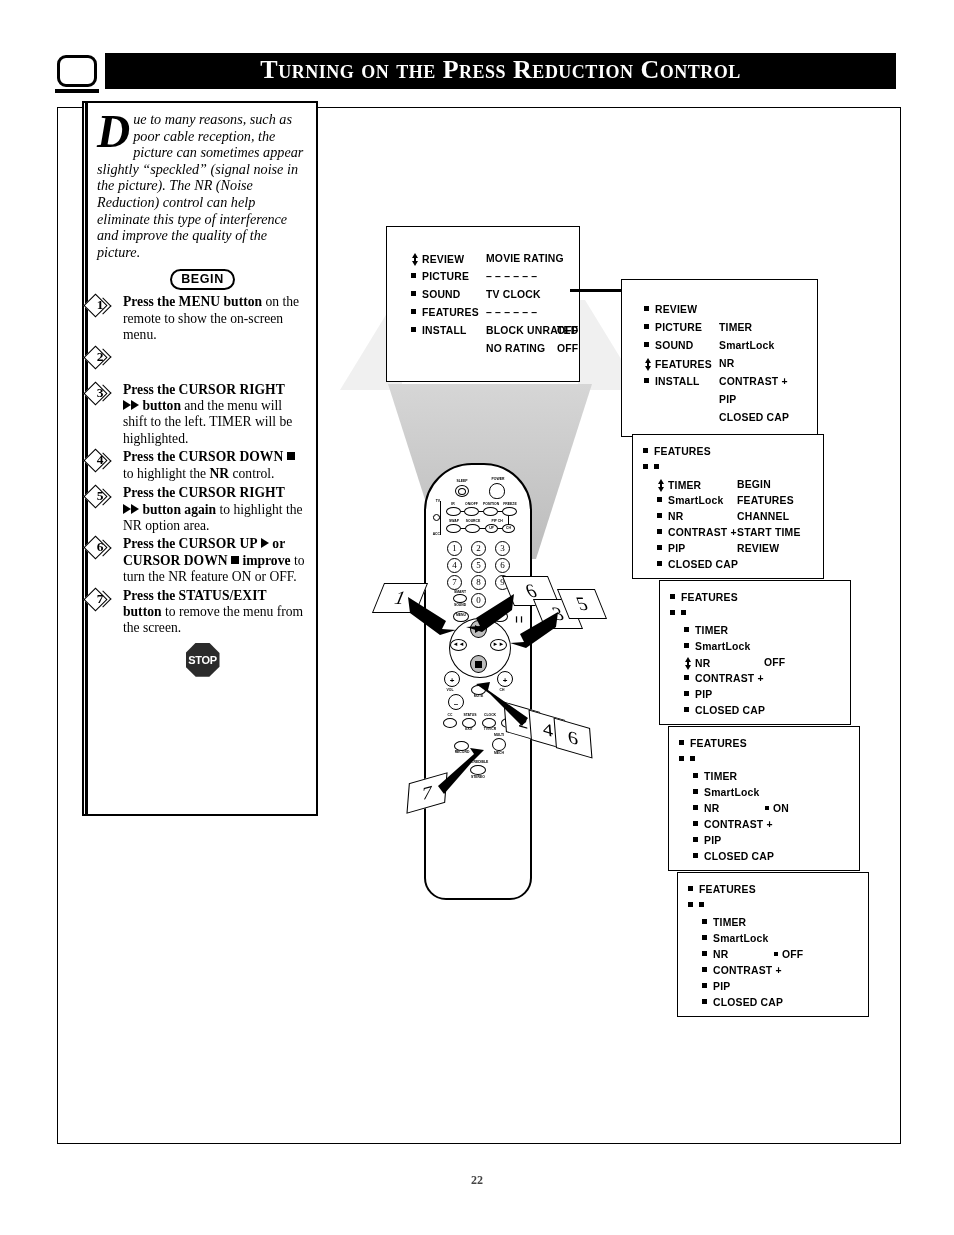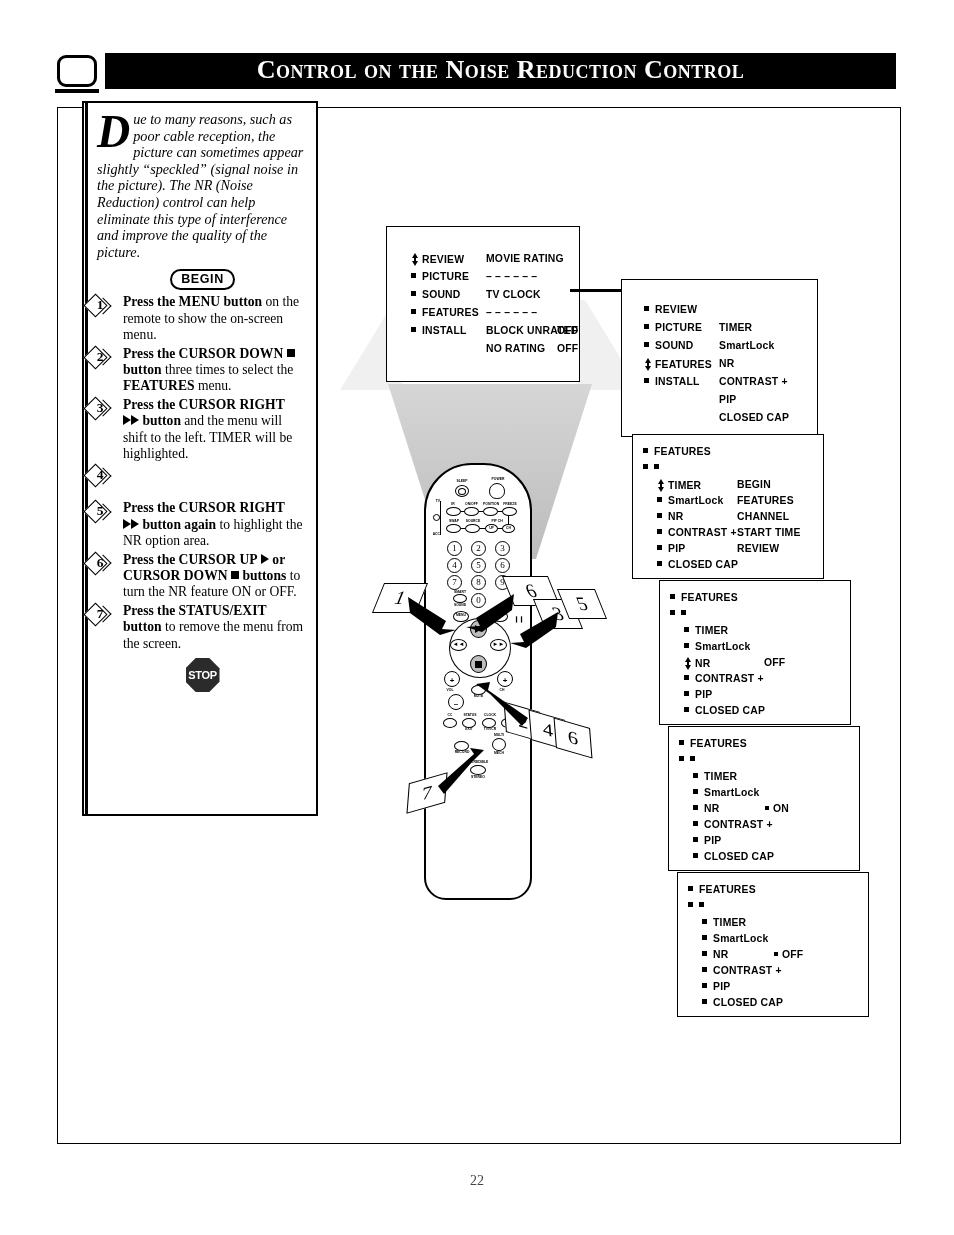--- a/index.html
+++ b/index.html
@@ -75,29 +75,29 @@
   .rbtn.filled{background:#bdbdbd;}
   .rnum{position:absolute;width:15px;height:15px;border:1.3px solid #000;border-radius:50%;box-sizing:border-box;
       font-family:"Liberation Serif",serif;font-size:9px;text-align:center;line-height:13px;background:#fff;}
   .rline{position:absolute;background:#000;height:1.2px;}
 
   
   .callout{position:absolute;}
   .cbar{position:absolute;border:1.6px solid #000;background:#fff;font-family:"Liberation Serif",serif;
      font-size:19px;font-weight:normal;text-align:center;box-sizing:border-box;}
 
-  .page-num{position:absolute;left:0;top:1173px;width:954px;text-align:center;font-family:"Liberation Serif",serif;font-size:14px;color:#444;}
+  .page-num{position:absolute;left:0;top:1173px;width:954px;text-align:center;font-family:"Liberation Serif",serif;font-size:12px;color:#444;font-weight:bold;}
 </style>
 </head>
 <body>
 
 <div class="tv-icon"></div>
 <div class="tv-icon-base"></div>
 <div class="title-bar">
-  <div class="title-text">Control on the Noise Reduction Control</div>
+  <div class="title-text">Turning on the Press Reduction Control</div>
 </div>
 
 <div class="content-frame"></div>
 
 <div class="instr-panel">
   <div class="vrule"></div>
   <div class="instr-inner">
 
     <div class="intro">
       <span class="dropcap">D</span><span>ue to many reasons, such as poor cable reception, the picture can sometimes appear slightly “speckled” (signal noise in the picture). The NR (Noise Reduction) control can help eliminate this type of interference and improve the quality of the picture.</span>
@@ -117,25 +117,20 @@
         <b>Press the MENU button</b><span> on the remote to show the on-screen menu.</span>
       </div>
     </div>
 
     <div class="step">
       <div class="step-num">
           <i></i>
           <u></u>
           <span>2</span>
         </div>
-      <div class="step-txt">
-        <b>Press the CURSOR DOWN</b>
-        <span class="sq"></span>
-        <b>button</b><span> three times to select the </span><b>FEATURES</b><span> menu.</span>
-      </div>
     </div>
 
     <div class="step">
       <div class="step-num">
           <i></i>
           <u></u>
           <span>3</span>
         </div>
       <div class="step-txt">
         <b>Press the CURSOR RIGHT</b><br>
@@ -143,20 +138,24 @@
         <b>button</b><span> and the menu will shift to the left. TIMER will be highlighted.</span>
       </div>
     </div>
 
     <div class="step">
       <div class="step-num">
           <i></i>
           <u></u>
           <span>4</span>
         </div>
+      <div class="step-txt">
+        <b>Press the CURSOR DOWN</b>
+        <span class="sq"></span><span> to highlight the </span><b>NR</b><span> control.</span>
+      </div>
     </div>
 
     <div class="step">
       <div class="step-num">
           <i></i>
           <u></u>
           <span>5</span>
         </div>
       <div class="step-txt">
         <b>Press the CURSOR RIGHT</b><br>
@@ -169,21 +168,21 @@
       <div class="step-num">
           <i></i>
           <u></u>
           <span>6</span>
         </div>
       <div class="step-txt">
         <b>Press the CURSOR UP</b>
         <span class="tri"></span>
         <b>or CURSOR DOWN</b>
         <span class="sq"></span>
-        <b>buttons</b><span> to turn the NR feature ON or OFF.</span>
+        <b>improve</b><span> to turn the NR feature ON or OFF.</span>
       </div>
     </div>
 
     <div class="step">
       <div class="step-num">
           <i></i>
           <u></u>
           <span>7</span>
         </div>
       <div class="step-txt">

